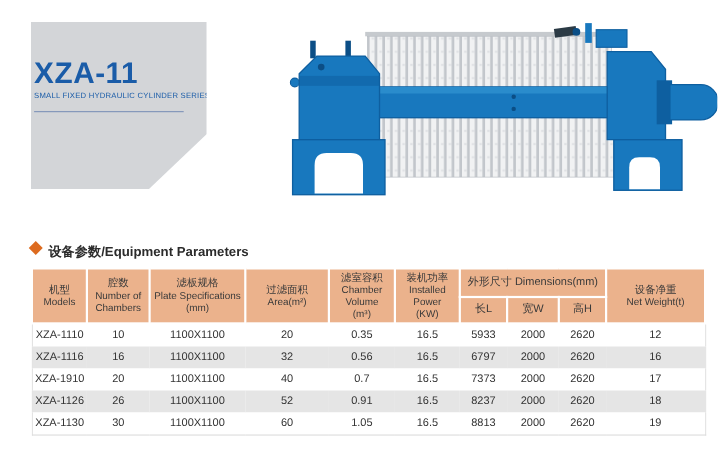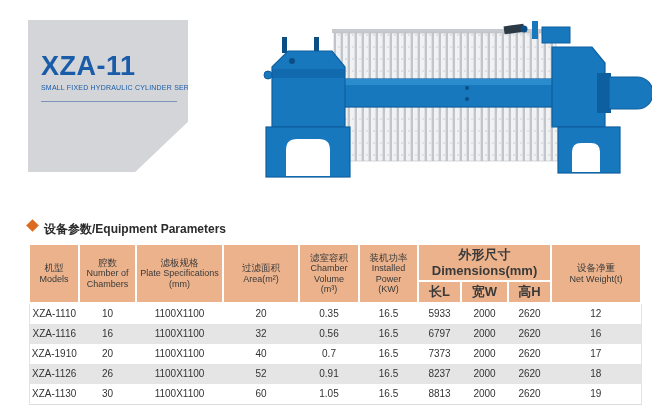--- a/index.html
+++ b/index.html
@@ -5,21 +5,21 @@
   html,body{margin:0;padding:0;}
   body{
     width:657px;height:409px;position:relative;overflow:hidden;
     background:#ffffff;font-family:"Liberation Sans", sans-serif;
   }
   
   .title-card{
     position:absolute;left:28px;top:20px;width:160px;height:152px;
     background:#d3d5d8;
     clip-path:polygon(0 0,100% 0,100% 67%,67% 100%,0 100%);
-    box-sizing:border-box;padding:33px 0 0 13px;
+    box-sizing:border-box;padding:33px 0 0 3px;
   }
   .model-title{
     font-size:27px;font-weight:bold;color:#1a5ca8;letter-spacing:.5px;line-height:1;
   }
   .series-en{
     font-size:7px;color:#1a5ca8;margin-top:4px;letter-spacing:.2px;white-space:nowrap;
   }
   .card-rule{
     width:136px;border:0;border-top:1px solid #7e93b8;margin:10px 0 0 0;
   }
@@ -41,21 +41,21 @@
   }
   table.params thead th{
     background:#ebb28c;border:2px solid #ffffff;
     font-weight:normal;font-size:9px;color:#3a3a3a;line-height:1.2;
     text-align:center;vertical-align:middle;padding:2px 0;
   }
   table.params thead tr:first-child th{height:20px;}
   .hdr-cn{display:block;font-size:9.5px;}
   .hdr-en{display:block;font-size:9px;}
   .hdr-unit{display:block;font-size:9px;}
-  .hdr-span{font-size:13px;font-weight:bold;}
+  .hdr-span{font-size:10px;}
   table.params tbody td{
     font-size:10px;color:#333333;text-align:center;height:20px;padding:0;
     background:#ffffff;
   }
   table.params tbody tr:nth-child(even) td{background:#e5e5e5;}
   table.params tbody td:first-child{border-left:1px solid #e3e3e3;}
   table.params tbody td:last-child{border-right:1px solid #e3e3e3;}
   table.params tbody tr:last-child td{border-bottom:1px solid #dcdcdc;}
 </style>
 </head>

